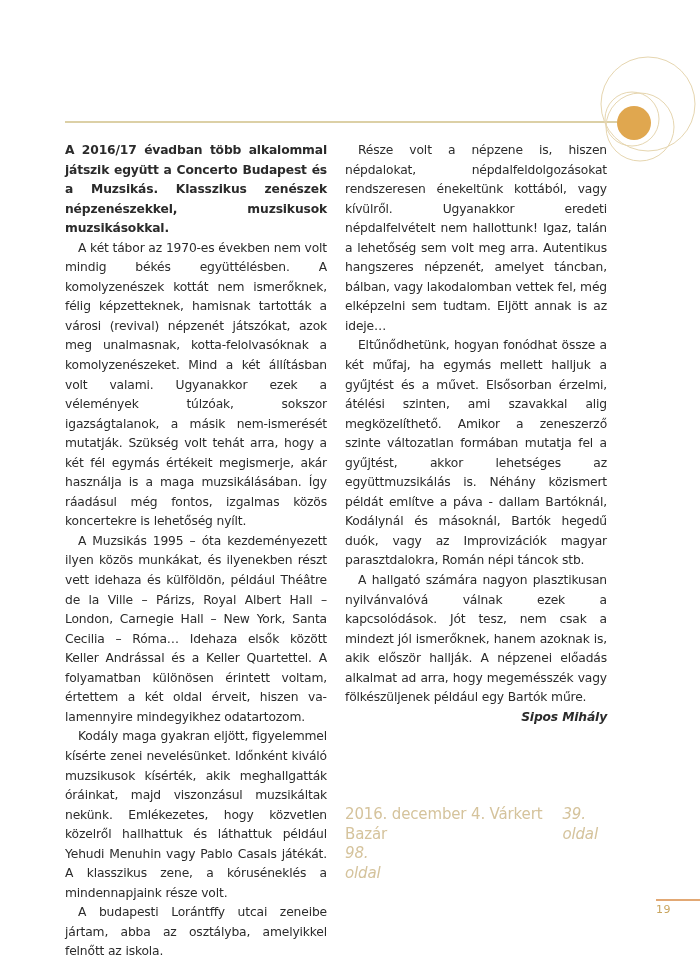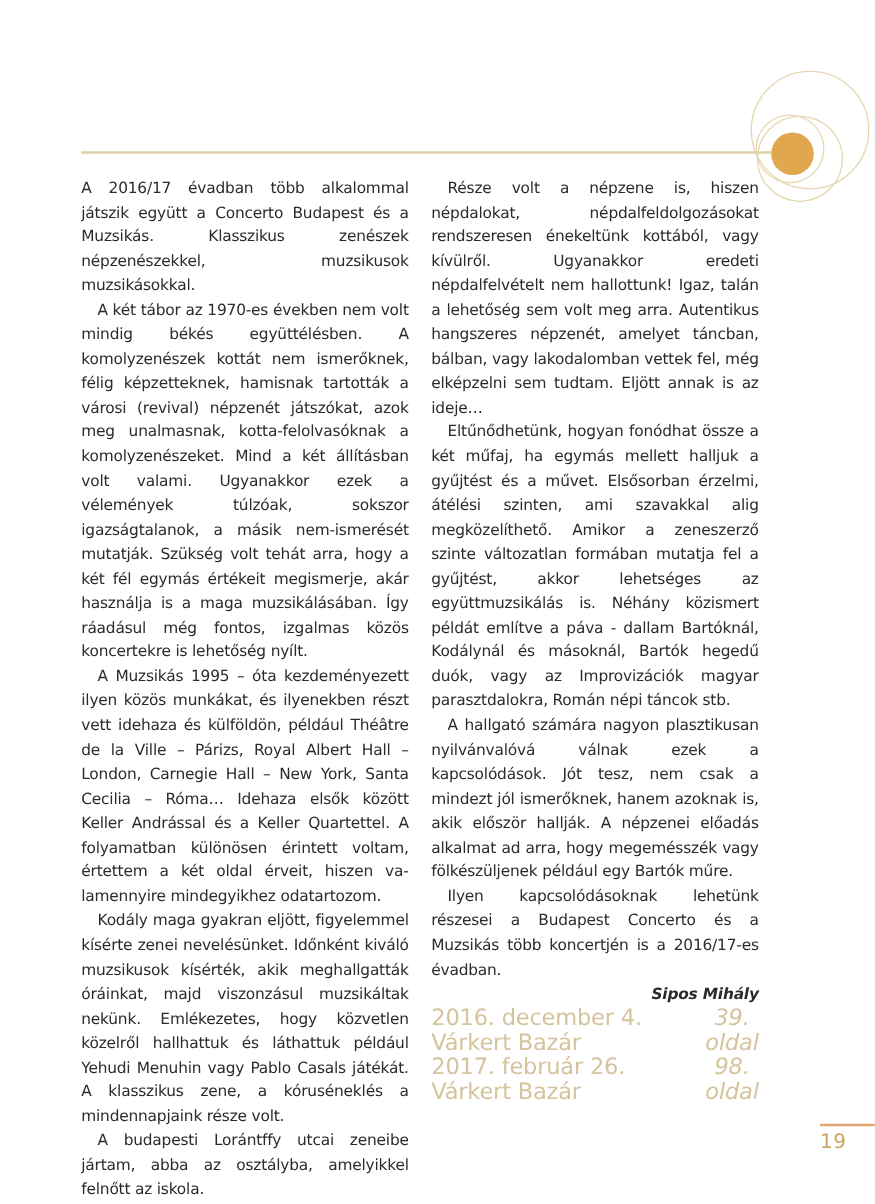--- a/index.html
+++ b/index.html
@@ -14,35 +14,35 @@
   }
   .ornament { position: absolute; left: 580px; top: 40px; width: 120px; height: 140px; }
   .column {
     position: absolute; top: 141px; width: 262px;
     font-size: 12.3px; line-height: 19.55px; text-align: justify;
     hyphens: manual; letter-spacing: -0.15px;
   }
   .col-left { left: 65px; }
   .col-right { left: 345px; }
   .column p { margin: 0; text-indent: 13px; }
-  .column p.first { text-indent: 0; }
+  .column p.first { text-indent: 0; font-weight: bold; }
   .signature {
     text-align: right; font-style: italic; margin-top: 5px; text-indent: 0; font-weight: bold;
   }
   .schedule {
     position: absolute; left: 345px; top: 805px; width: 262px;
-    font-size: 18px; line-height: 19.6px; color: #d5c39c; letter-spacing: -0.15px;
+    font-size: 15px; line-height: 19.6px; color: #d5c39c; letter-spacing: -0.15px;
   }
   .schedule-row { display: flex; justify-content: space-between; }
-  .schedule-row .page-ref { font-style: italic; width: 50px; text-align: center; }
+  .schedule-row .page-ref { font-style: italic; width: 50px; text-align: left; }
   .page-rule {
     position: absolute; left: 656px; top: 899px; width: 44px; height: 1.5px; background: #e2a874;
   }
   .page-number {
-    position: absolute; left: 656px; top: 903px; font-size: 16px; color: #c9a55f;
+    position: absolute; left: 656px; top: 903px; font-size: 11px; color: #c9a55f;
     font-family: "DejaVu Sans", sans-serif; letter-spacing: 0.5px;
   }
 </style>
 </head>
 <body>
 
 <div class="top-rule"></div>
 
 <svg class="ornament" viewBox="580 40 120 140">
   <circle cx="648" cy="104" r="47" fill="none" stroke="#e6d6b0" stroke-width="1"></circle>
@@ -56,29 +56,27 @@
   <p>A két tábor az 1970-es években nem volt mindig békés együttélésben. A komolyzené­szek kottát nem ismerőknek, félig képzet­teknek, hamisnak tartották a városi (revival) népzenét játszókat, azok meg unalmasnak, kotta-felolvasóknak a komolyzenészeket. Mind a két állításban volt valami. Ugyanakkor ezek a vélemények túlzóak, sokszor igazságtalanok, a másik nem-ismerését mutatják. Szükség volt tehát arra, hogy a két fél egymás értékeit meg­ismerje, akár használja is a maga muzsikálásá­ban. Így ráadásul még fontos, izgalmas közös koncertekre is lehetőség nyílt.</p>
   <p>A Muzsikás 1995 – óta kezdeményezett ilyen közös munkákat, és ilyenekben részt vett ide­haza és külföldön, például Théâtre de la Ville – Párizs, Royal Albert Hall – London, Carnegie Hall – New York, Santa Cecilia – Róma… Ide­haza elsők között Keller Andrással és a Keller Quartettel. A folyamatban különösen érintett voltam, értettem a két oldal érveit, hiszen va­lamennyire mindegyikhez odatartozom.</p>
   <p>Kodály maga gyakran eljött, figyelemmel kí­sérte zenei nevelésünket. Időnként kiváló mu­zsikusok kísérték, akik meghallgatták óráinkat, majd viszonzásul muzsikáltak nekünk. Emléke­zetes, hogy közvetlen közelről hallhattuk és láthattuk például Yehudi Menuhin vagy Pablo Casals játékát. A klasszikus zene, a kórusének­lés a mindennapjaink része volt.</p>
   <p>A budapesti Lorántffy utcai zeneibe jártam, abba az osztályba, amelyikkel felnőtt az iskola.</p>
 </div>
 
 <div class="column col-right">
   <p>Része volt a népzene is, hiszen népdalokat, népdalfeldolgozásokat rendszeresen éne­keltünk kottából, vagy kívülről. Ugyanakkor eredeti népdalfelvételt nem hallottunk! Igaz, talán a lehetőség sem volt meg arra. Auten­tikus hangszeres népzenét, amelyet táncban, bálban, vagy lakodalomban vettek fel, még el­képzelni sem tudtam. Eljött annak is az ideje…</p>
   <p>Eltűnődhetünk, hogyan fonódhat össze a két műfaj, ha egymás mellett halljuk a gyűj­tést és a művet. Elsősorban érzelmi, átélési szinten, ami szavakkal alig megközelíthető. Amikor a zeneszerző szinte változatlan formá­ban mutatja fel a gyűjtést, akkor lehetséges az együttmuzsikálás is. Néhány közismert példát említve a páva - dallam Bartóknál, Kodálynál és másoknál, Bartók hegedű duók, vagy az Improvizációk magyar parasztdalokra, Román népi táncok stb.</p>
   <p>A hallgató számára nagyon plasztikusan nyilvánvalóvá válnak ezek a kapcsolódások. Jót tesz, nem csak a mindezt jól ismerőknek, hanem azoknak is, akik először hallják. A nép­zenei előadás alkalmat ad arra, hogy meg­emésszék vagy fölkészüljenek például egy Bartók műre.</p>
-  <p>Ilyen kapcsolódásoknak lehetünk részesei a Budapest Concerto és a Muzsikás több kon­certjén is a 2016/17-es évadban.</p>
   <p class="signature">Sipos Mihály</p>
 </div>
 
 <div class="schedule">
   <div class="schedule-row">
     <span>2016. december 4.  Várkert Bazár</span>
     <span class="page-ref">39. oldal</span>
   </div>
   <div class="schedule-row">
-    <span>2017. február 26. Várkert Bazár</span>
     <span class="page-ref">98. oldal</span>
   </div>
 </div>
 
 <div class="page-rule"></div>
 <div class="page-number">19</div>
 
 </body></html>

